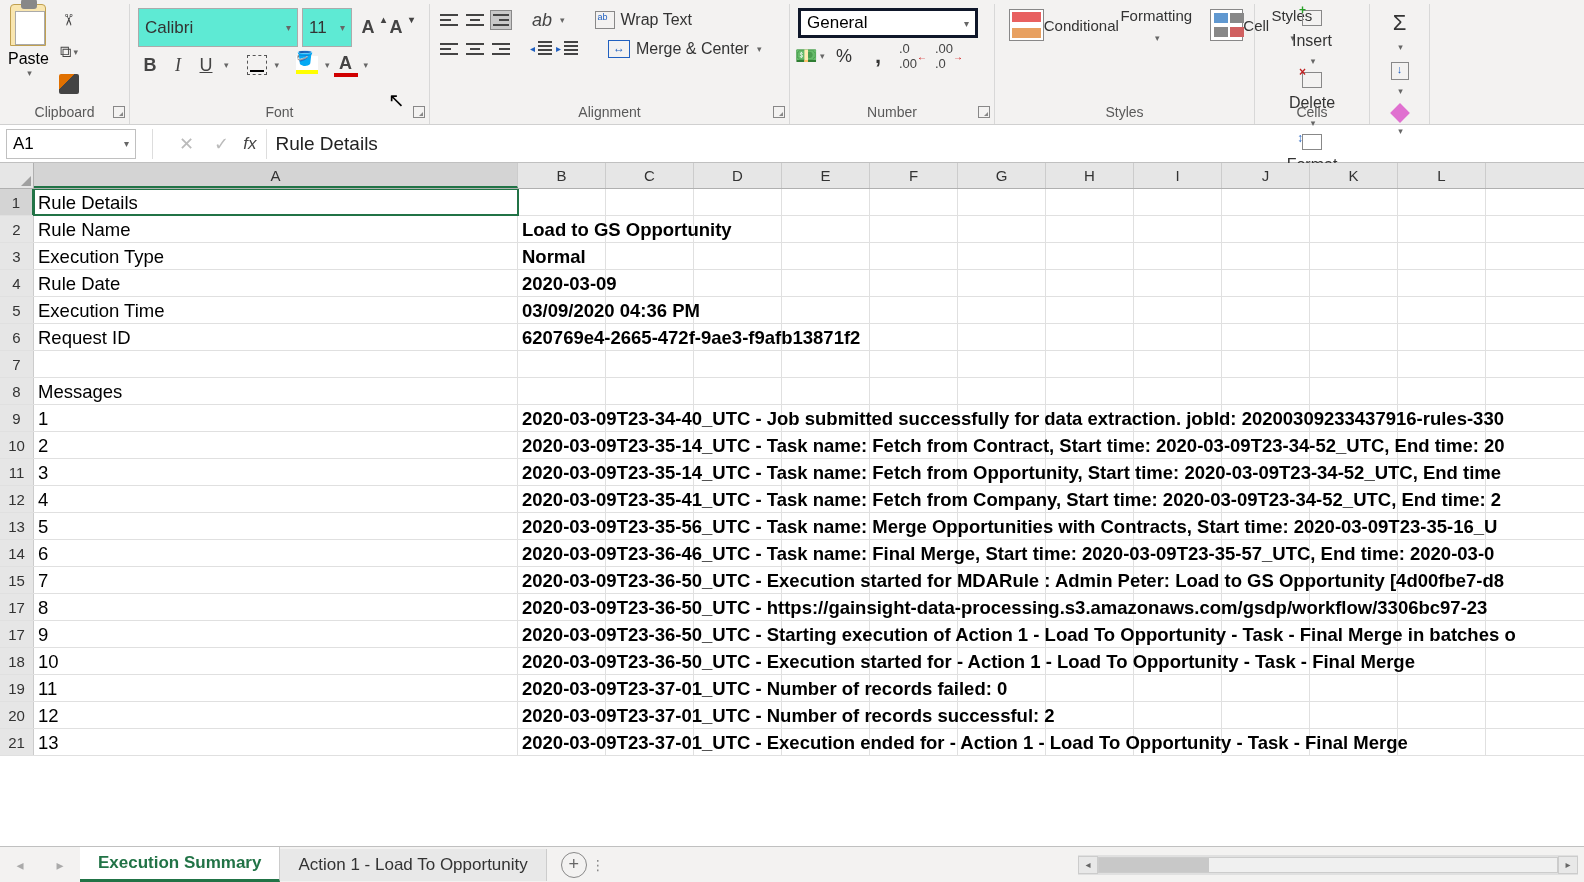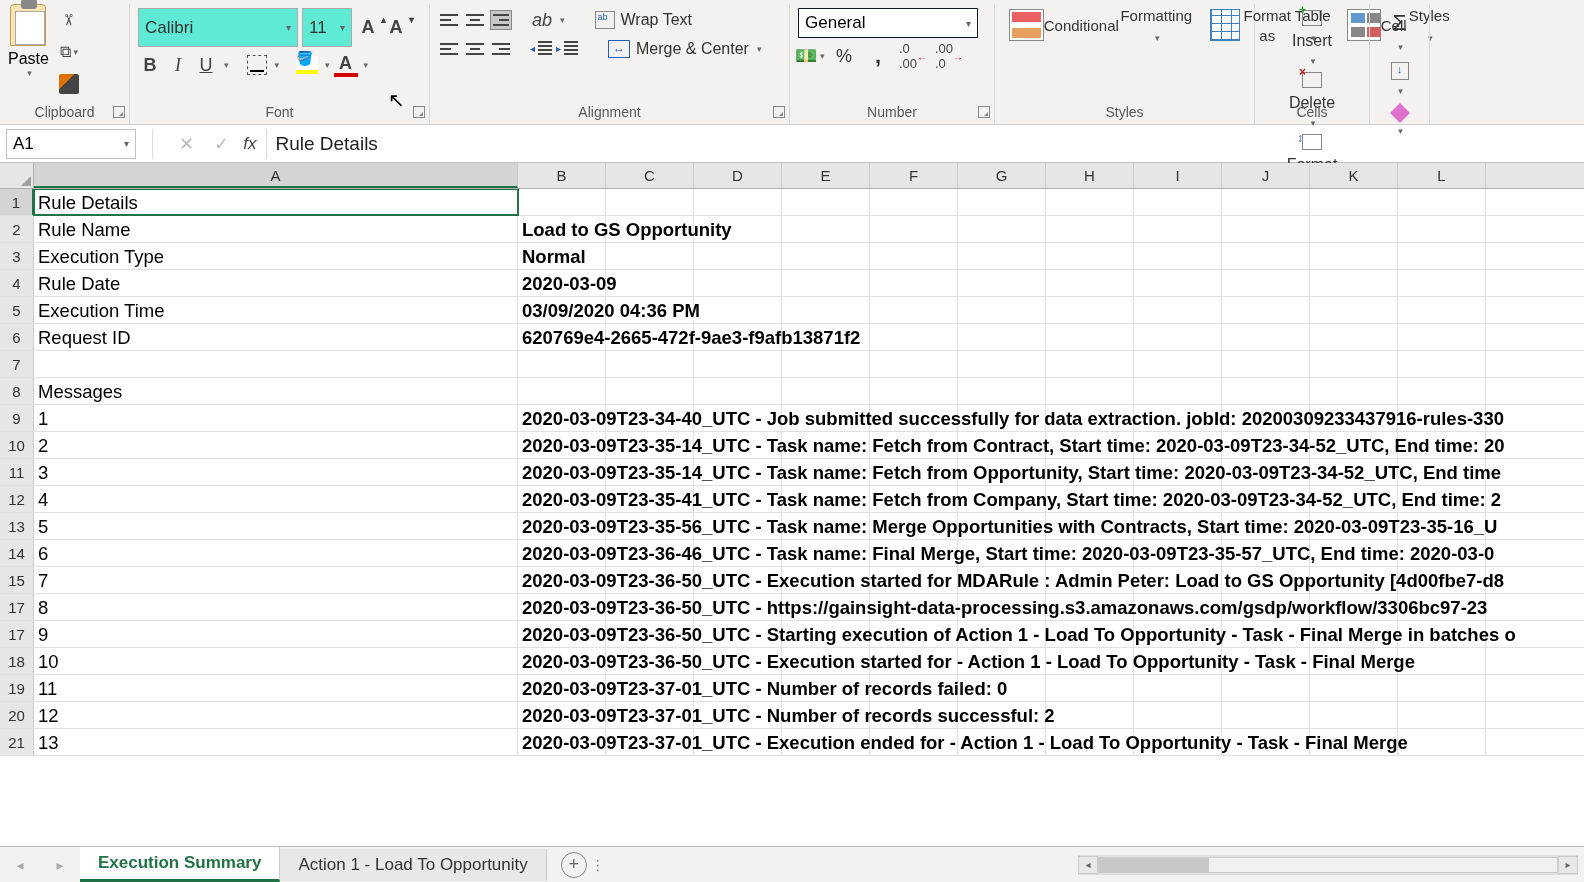--- a/index.html
+++ b/index.html
@@ -57,21 +57,21 @@
 .indent-btn.dec::after { content: "◂"; position: absolute; left: 0; top: 4px; font-size: 10px; color: #2060c0; }
 .indent-btn.inc::after { content: "▸"; position: absolute; left: 0; top: 4px; font-size: 10px; color: #2060c0; }
 .wrap-btn, .merge-btn { display: flex; align-items: center; gap: 6px; font-size: 16px; color: #333; padding: 2px 6px; }
 .wrap-icon { width: 20px; height: 18px; border: 1px solid #888; position: relative; }
 .wrap-icon::after { content: "ab"; font-size: 9px; position: absolute; top: 0; left: 2px; color: #2060c0; }
 .merge-icon { width: 22px; height: 18px; border: 1px solid #2060c0; position: relative; }
 .merge-icon::after { content: "↔"; position: absolute; inset: 0; text-align: center; font-size: 12px; color: #2060c0; }
 
 
 .number-group { width: 205px; }
-.fmt-select { width: 180px; height: 30px; background: #fff; border: 1px solid #0f172a; display: flex; align-items: center; padding: 0 6px; font-size: 17px; }
+.fmt-select { width: 180px; height: 30px; background: #fff; border: 3px solid #0f172a; display: flex; align-items: center; padding: 0 6px; font-size: 17px; }
 .num-btn { font-size: 18px; color: #333; }
 .dec-btn { font-size: 13px; position: relative; width: 26px; }
 .dec-btn .arrow { font-size: 10px; color: #c00; }
 
 
 .styles-group { width: 260px; }
 .big-btn { display: flex; align-items: center; font-size: 15px; color: #333; text-align: center; line-height: 1.3; padding: 0 6px; }
 .big-icon { width: 38px; height: 32px; margin-bottom: 2px; }
 .cond-icon { background: #fff; border: 1px solid #888; position: relative; }
 .cond-icon::before { content: ""; position: absolute; top: 2px; left: 2px; right: 2px; height: 10px; background: #e86060; }
@@ -280,25 +280,20 @@
   </div>
 
   <div class="ribbon-group styles-group">
     <div style="display:flex;gap:4px;padding-top:2px;">
       <div class="big-btn">
         <div class="big-icon cond-icon"></div>
         <span>Conditional</span>
         <span><span>Formatting</span> <span class="small-arrow">▾</span></span>
       </div>
       <div class="big-btn">
-        <div class="big-icon table-icon"></div>
-        <span>Format as</span>
-        <span><span>Table</span> <span class="small-arrow">▾</span></span>
-      </div>
-      <div class="big-btn">
         <div class="big-icon cell-styles-icon"></div>
         <span>Cell</span>
         <span><span>Styles</span> <span class="small-arrow">▾</span></span>
       </div>
     </div>
     <div class="ribbon-group-label">Styles</div>
   </div>
 
   <div class="ribbon-group cells-group">
     <div class="ribbon-controls" style="gap:2px;">

